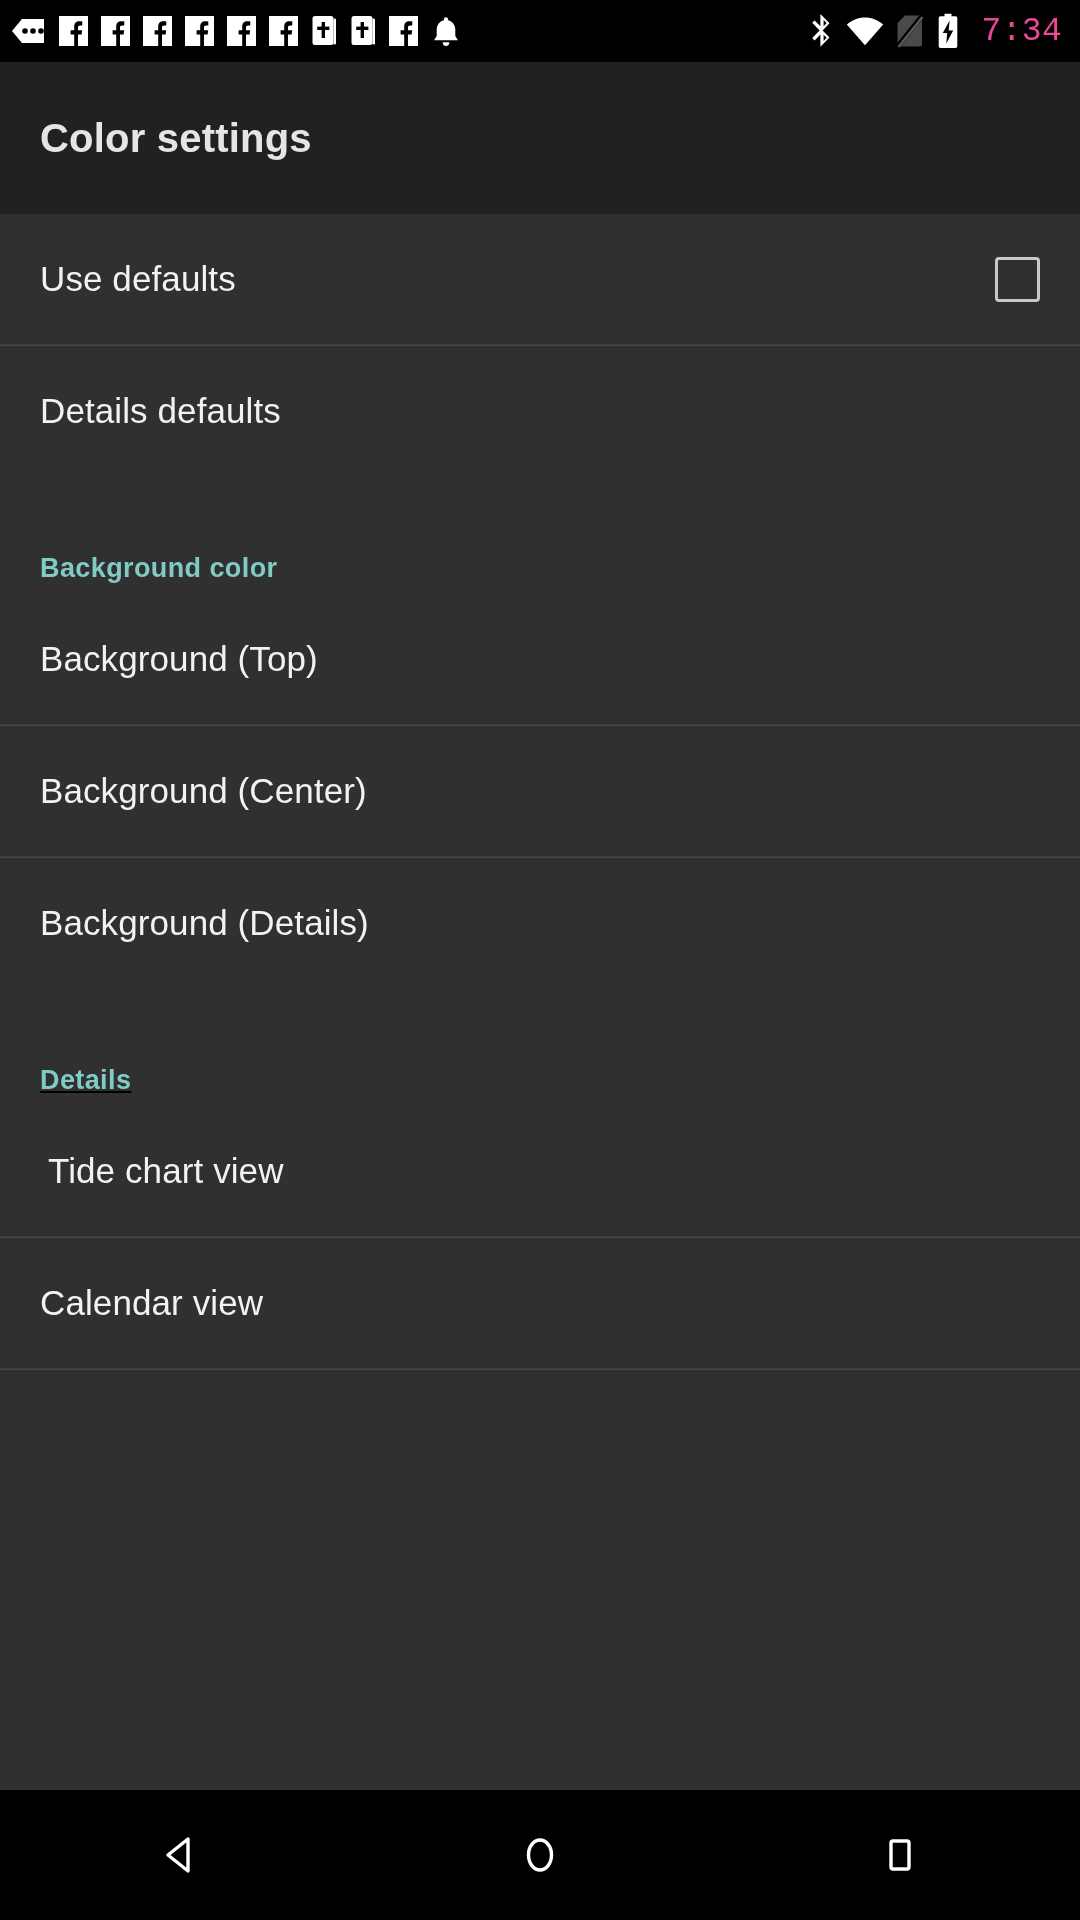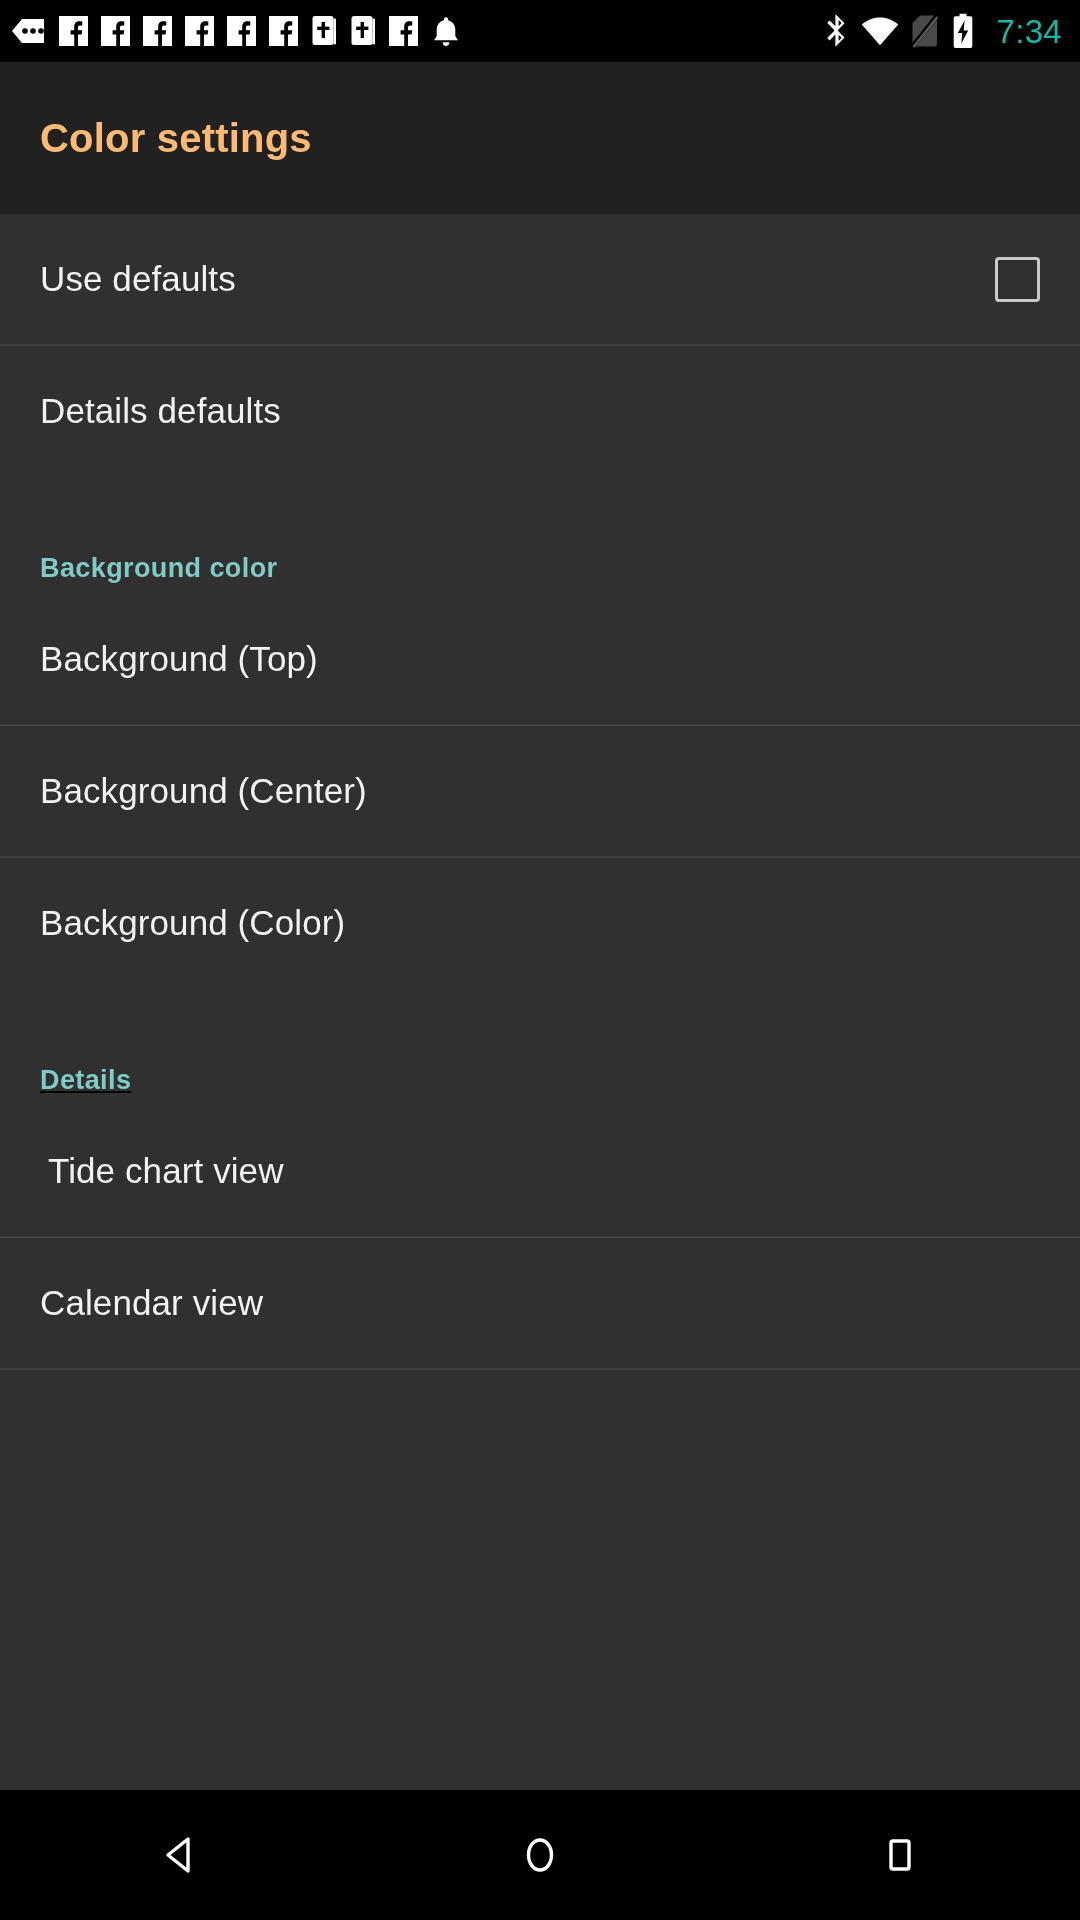--- a/index.html
+++ b/index.html
@@ -14,32 +14,32 @@
   
   .status-bar {
     position:absolute; top:0; left:0; width:1080px; height:62px;
     background:#000; display:flex; align-items:center;
     padding:0 18px 0 10px;
   }
   .status-left { display:flex; align-items:center; gap:13px; flex:1; }
   .status-right { display:flex; align-items:center; gap:12px; }
   .sicon { display:block; }
   .clock {
-    color:#14b8a6; font-size:33px; font-weight:400; letter-spacing:0.3px;
-    margin-left:10px; line-height:1;
+    color:#ec4899; font-size:33px; font-weight:400; letter-spacing:0.3px;
+    margin-left:10px; line-height:1;font-family:Liberation Mono, monospace;
   }
 
   
   .header {
     position:absolute; top:62px; left:0; width:1080px; height:152px;
     background:#212121;
   }
   .header-title {
     position:absolute; left:40px; top:50%; transform:translateY(-50%);
-    color:#fdba74; font-size:40px; font-weight:700; letter-spacing:0.2px;
+    color:#e5e5e5; font-size:40px; font-weight:700; letter-spacing:0.2px;
   }
 
   
   .list {
     position:absolute; top:214px; left:0; width:1080px; bottom:130px;
     background:#303030;
   }
   .row {
     position:relative; width:1080px; display:flex; align-items:center;
     padding:0 40px; background:#303030;
@@ -182,21 +182,21 @@
       </div>
       <div class="row" style="height: 130px; justify-content: flex-end;">
         <div class="row-label">Background (Top)</div>
       </div>
       <div class="divider"></div>
       <div class="row" style="height: 130px; justify-content: flex-end;">
         <div class="row-label">Background (Center)</div>
       </div>
       <div class="divider"></div>
       <div class="row" style="height: 130px;">
-        <div class="row-label">Background (Color)</div>
+        <div class="row-label">Background (Details)</div>
       </div>
       <div class="section-header" style="height: 118px; text-decoration: underline;">
         <div class="section-label">Details</div>
       </div>
       <div class="row" style="height: 130px; padding-left: 48px;">
         <div class="row-label">Tide chart view</div>
       </div>
       <div class="divider"></div>
       <div class="row" style="height: 130px;">
         <div class="row-label">Calendar view</div>

